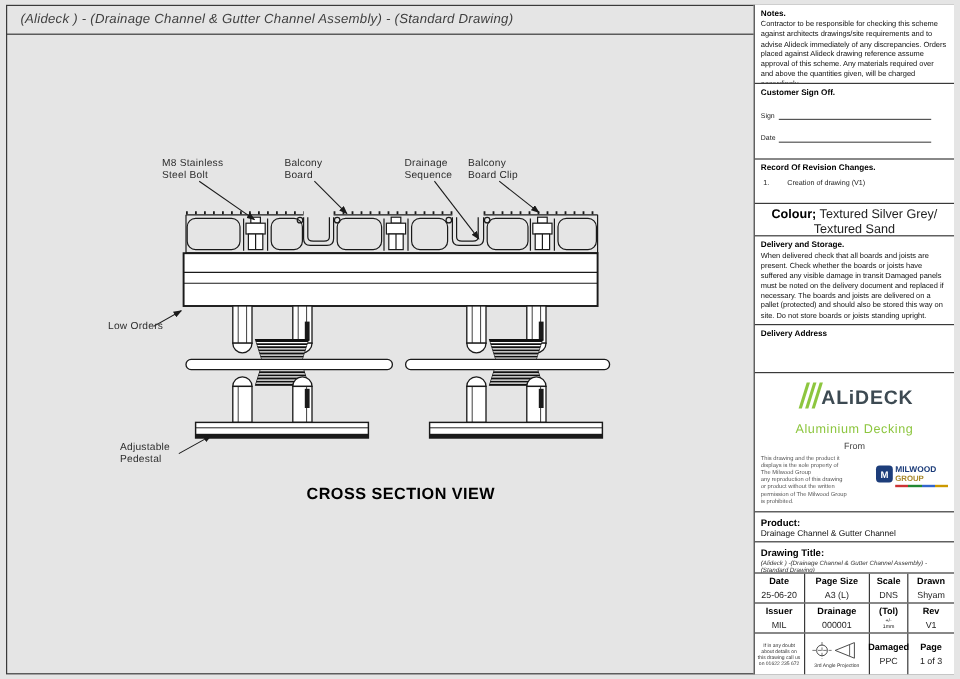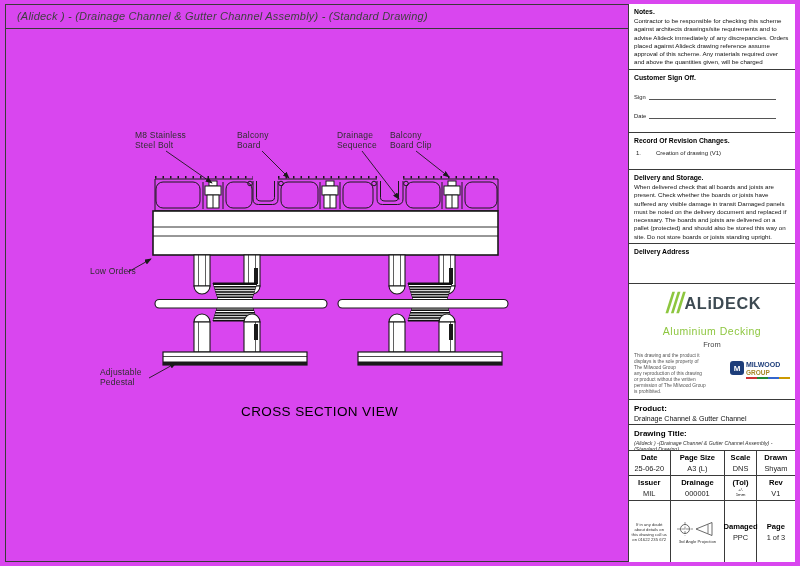--- a/index.html
+++ b/index.html
@@ -1,26 +1,26 @@
 <!DOCTYPE html>
 <html><head>
 <meta charset="utf-8">
 <style>
   * { margin:0; padding:0; box-sizing:border-box; }
   html,body { background:#fff; }
   body { font-family:"Liberation Sans", sans-serif; color:#1a1a1a; }
-  .sheet { position:relative; width:800px; height:566px; background:#d946ef; overflow:hidden; }
+  .sheet { position:relative; width:800px; height:566px; background:#e5e5e5; overflow:hidden; }
   .frame { position:absolute; left:5px; top:4px; width:790px; height:558px; border:1px solid #3a3a3a; }
   .titlebar { position:absolute; left:5px; top:4px; width:624px; height:25px; border-bottom:1px solid #3a3a3a;
               display:flex; align-items:center; padding-left:12px; }
   .titlebar .ttext { font-style:italic; font-size:11px; color:#3f3f3f; letter-spacing:.2px; }
   svg.drawing { position:absolute; left:0; top:0; width:800px; height:566px; }
   .dlabel { position:absolute; font-size:8.5px; line-height:10px; color:#2e2e2e; white-space:pre-line; letter-spacing:.2px; }
-  .caption { position:absolute; left:241px; top:404px; width:220px; text-align:left;
-             font-size:13.5px; font-weight:normal; color:#000; letter-spacing:.4px; }
+  .caption { position:absolute; left:224px; top:404px; width:220px; text-align:center;
+             font-size:13.5px; font-weight:bold; color:#000; letter-spacing:.4px; }
 
   
   .panel { position:absolute; left:628px; top:4px; width:167px; height:558px; border-left:1px solid #3a3a3a;
            display:flex; flex-direction:column; background:#fff; }
   .sec { border-bottom:1px solid #3a3a3a; padding:4px 5px; overflow:hidden; }
   .sec:last-child { border-bottom:none; }
   .h { font-weight:bold; font-size:6.8px; margin-bottom:2px; color:#000; }
   .body-text { font-size:6.2px; line-height:8.3px; color:#111; }
   .s-notes { height:66px; }
   .s-sign { height:63px; }
@@ -243,20 +243,27 @@
     </div>
 
     <div class="sec s-rev">
       <div class="h">Record Of Revision Changes.</div>
       <div class="rev-item">
         <span class="num">1.</span>
         <span>Creation of drawing (V1)</span>
       </div>
     </div>
 
+    <div class="sec s-colour">
+      <div class="colour-l1">
+        <b>Colour;</b>
+        <span>Textured Silver Grey/</span>
+      </div>
+      <div class="colour-l2">Textured Sand</div>
+    </div>
 
     <div class="sec s-ds">
       <div class="h">Delivery and Storage.</div>
       <div class="body-text">When delivered check that all boards and joists are present. Check whether the boards or joists have suffered any visible damage in transit Damaged panels must be noted on the delivery document and replaced if necessary. The boards and joists are delivered on a pallet (protected) and should also be stored this way on site. Do not store boards or joists standing upright.</div>
     </div>
 
     <div class="sec s-addr">
       <div class="h">Delivery Address</div>
     </div>
 

